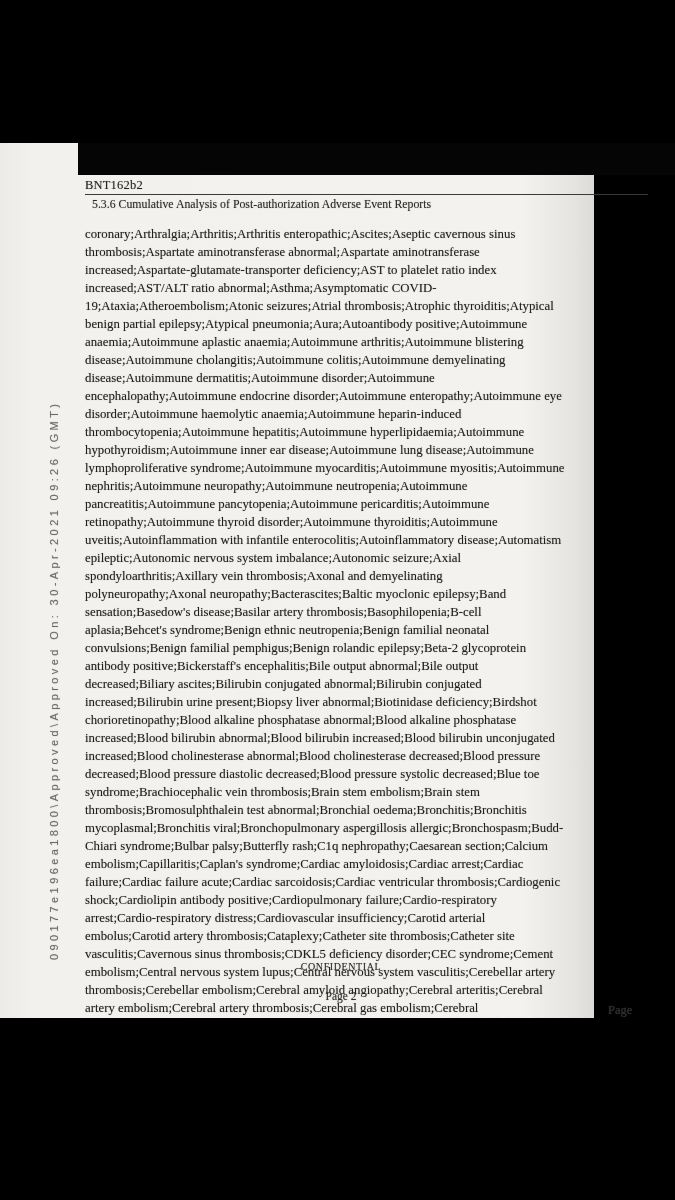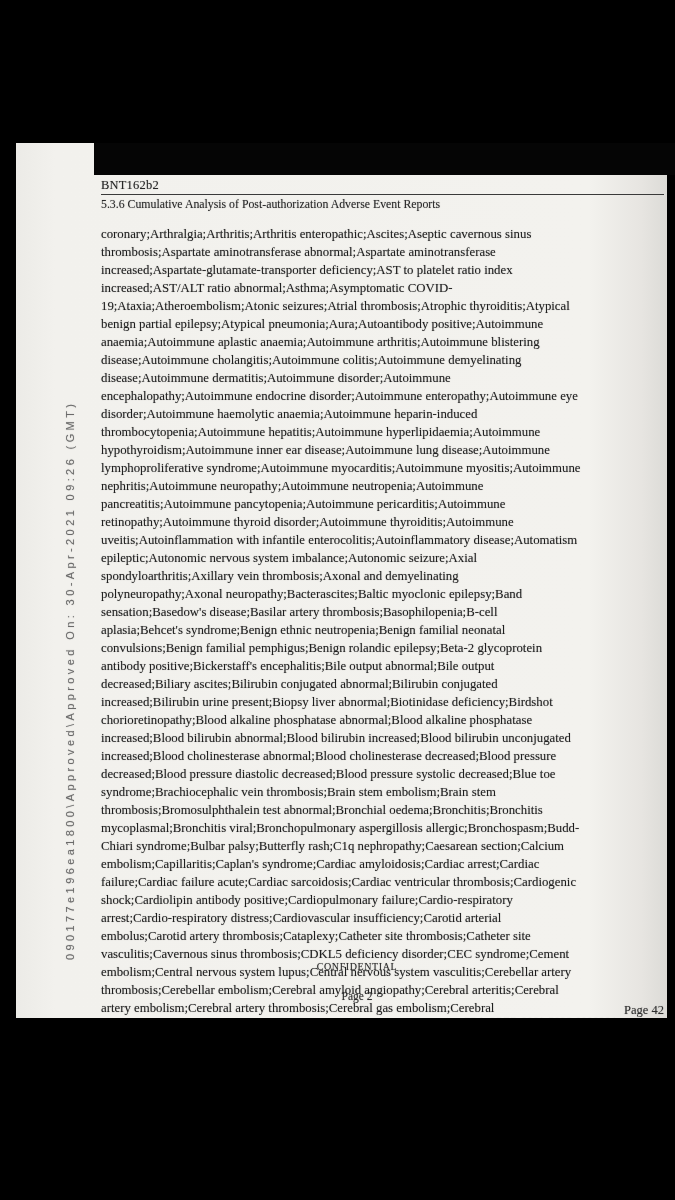--- a/index.html
+++ b/index.html
@@ -5,40 +5,41 @@
   html,body{margin:0;padding:0;}
   body{
     width:675px;height:1200px;
     background:#000;
     position:relative;
     overflow:hidden;
     font-family:"Liberation Serif","DejaVu Serif",serif;
   }
   
   .page-surface{
-    position:absolute;left:16px;top:143px;width:651px;height:875px;
+    position:absolute;left:0;top:143px;width:594px;height:875px;
     background:linear-gradient(90deg,#ecebe7 0%,#f2f1ed 6%,#f3f2ee 88%,#e7e5e1 96%,#dcdbd7 100%);
   }
   
   .top-notch{
     position:absolute;left:78px;top:0;width:597px;height:32px;
     background:#050505;
   }
   .header{position:absolute;left:85px;top:35px;width:565px;}
   .doc-id{
     font-size:12.5px;color:#262626;letter-spacing:.2px;
     text-shadow:0 0 1px rgba(90,90,90,.5);
   }
   .header-rule{
     margin-top:1px;width:563px;height:0;
     border-bottom:1.6px solid #3a3a3a;
   }
   .doc-title{
     margin-top:2px;font-size:11.8px;color:#2a2a2a;
     text-shadow:0 0 1px rgba(90,90,90,.5);
+    margin-left:7px;
   }
   .body-text{
     position:absolute;left:85px;top:82px;width:575px;
     font-size:12.8px;line-height:18px;color:#1f1f1f;
     white-space:pre-line;
     text-shadow:0 0 1px rgba(95,95,95,.55);
   }
   .watermark{
     position:absolute;left:48px;top:92px;height:725px;width:16px;
     writing-mode:vertical-rl;transform:rotate(180deg);

